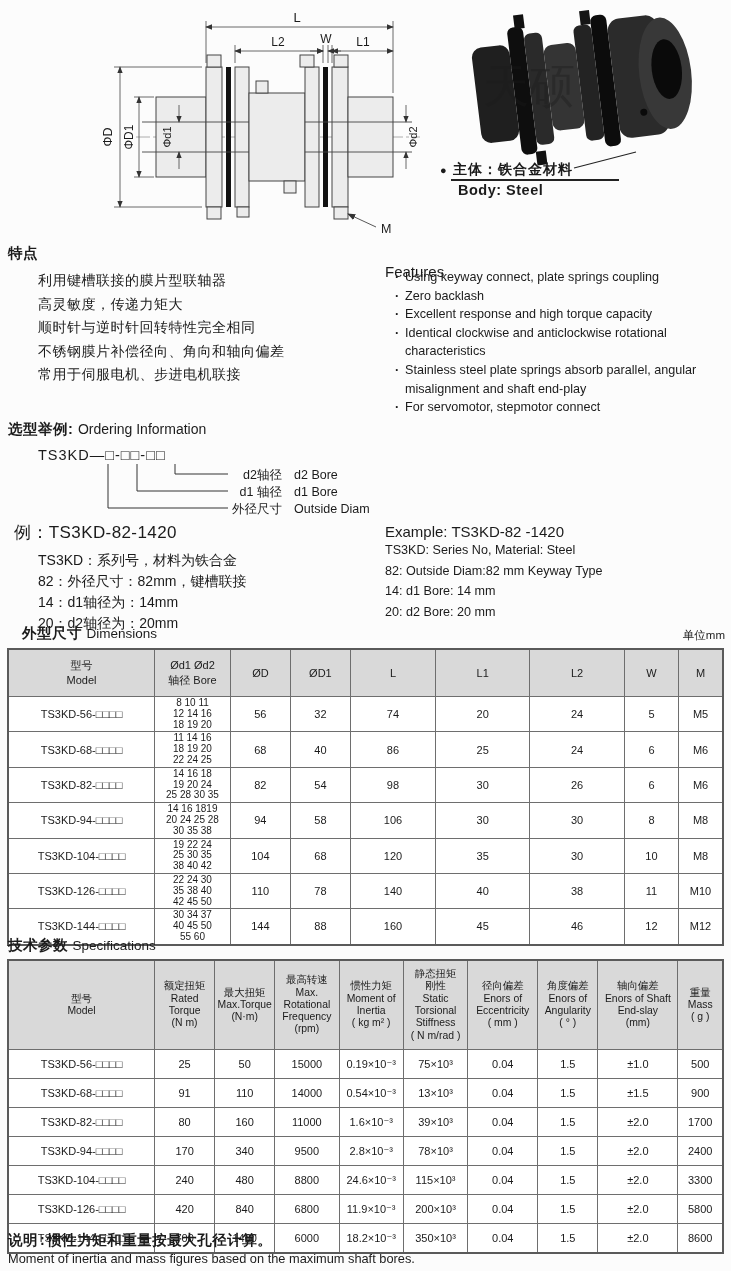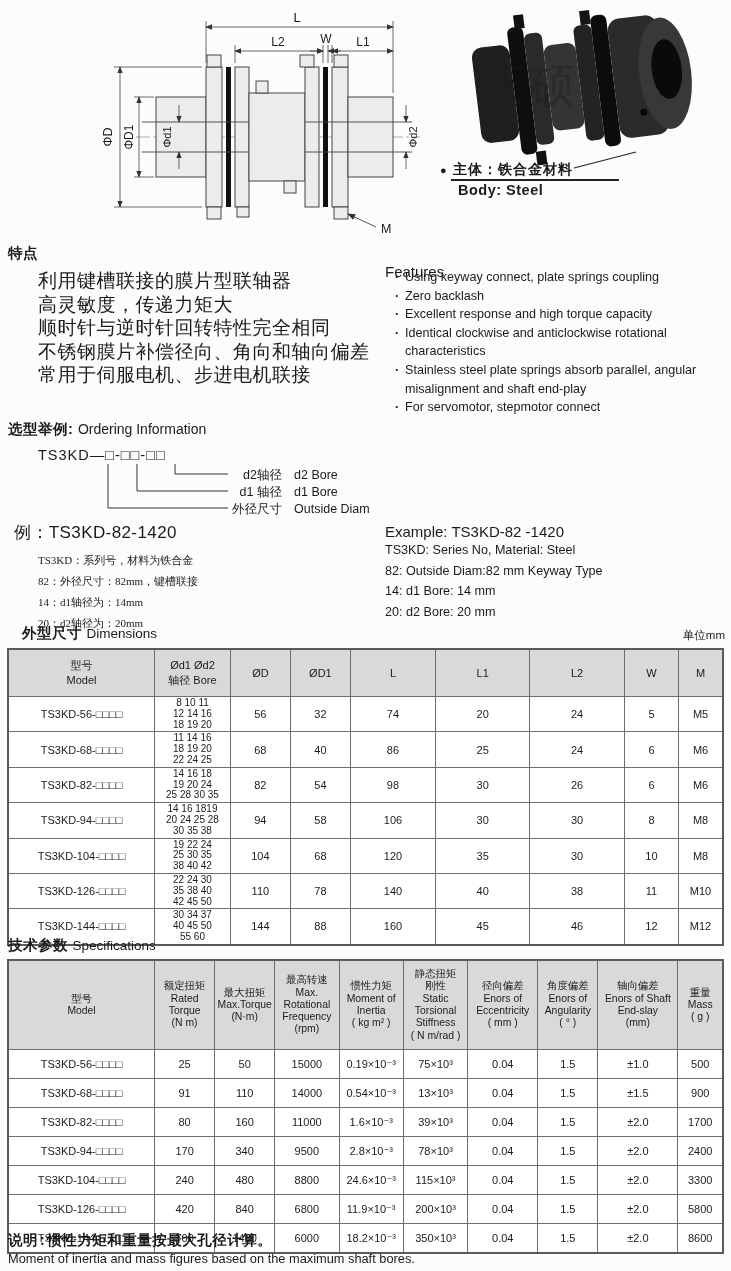--- a/index.html
+++ b/index.html
@@ -5,29 +5,29 @@
   html,body{margin:0;padding:0;background:#ffffff;}
   #page{position:relative;width:731px;height:1271px;background:#fcfcfc;
         font-family:"Liberation Sans","DejaVu Sans",sans-serif;color:#1b1b1b;overflow:hidden;}
   .abs{position:absolute;}
 
   
   .sec-title{font-size:14.5px;font-weight:bold;letter-spacing:.5px;}
   .sec-title .en{font-weight:normal;letter-spacing:0;}
 
   
-  .feat-cn{font-size:19px;line-height:23.5px;letter-spacing:.5px;}
+  .feat-cn{font-size:14px;line-height:23.5px;letter-spacing:.5px;}
   .feat-en{font-size:12.6px;line-height:18.6px;width:345px;}
   .feat-en .line-first{position:relative;padding-left:12px;}
   .feat-en .line-first::before{content:"\00B7";position:absolute;left:2px;font-weight:bold;}
   .feat-en .line-cont{padding-left:12px;}
 
   
   .ex-title{font-size:17px;letter-spacing:.4px;}
-  .ex-lines{font-size:11px;line-height:21px;font-family:Liberation Serif, serif;}
+  .ex-lines{font-size:14px;line-height:21px;}
   .ex-lines-en{font-size:12.6px;line-height:20.5px;}
 
   
   table{border-collapse:collapse;table-layout:fixed;background:#fff;}
   th,td{border:1px solid #6e6e6e;text-align:center;vertical-align:middle;padding:1px 0;}
   table{border:2px solid #5a5a5a;}
   thead th{background:#d9d9d9;font-weight:normal;}
   #dim-table{width:717px;}
   #dim-table thead th{font-size:11px;line-height:1.35;height:44px;}
   #dim-table td{font-size:11px;height:30px;line-height:1.1;}

